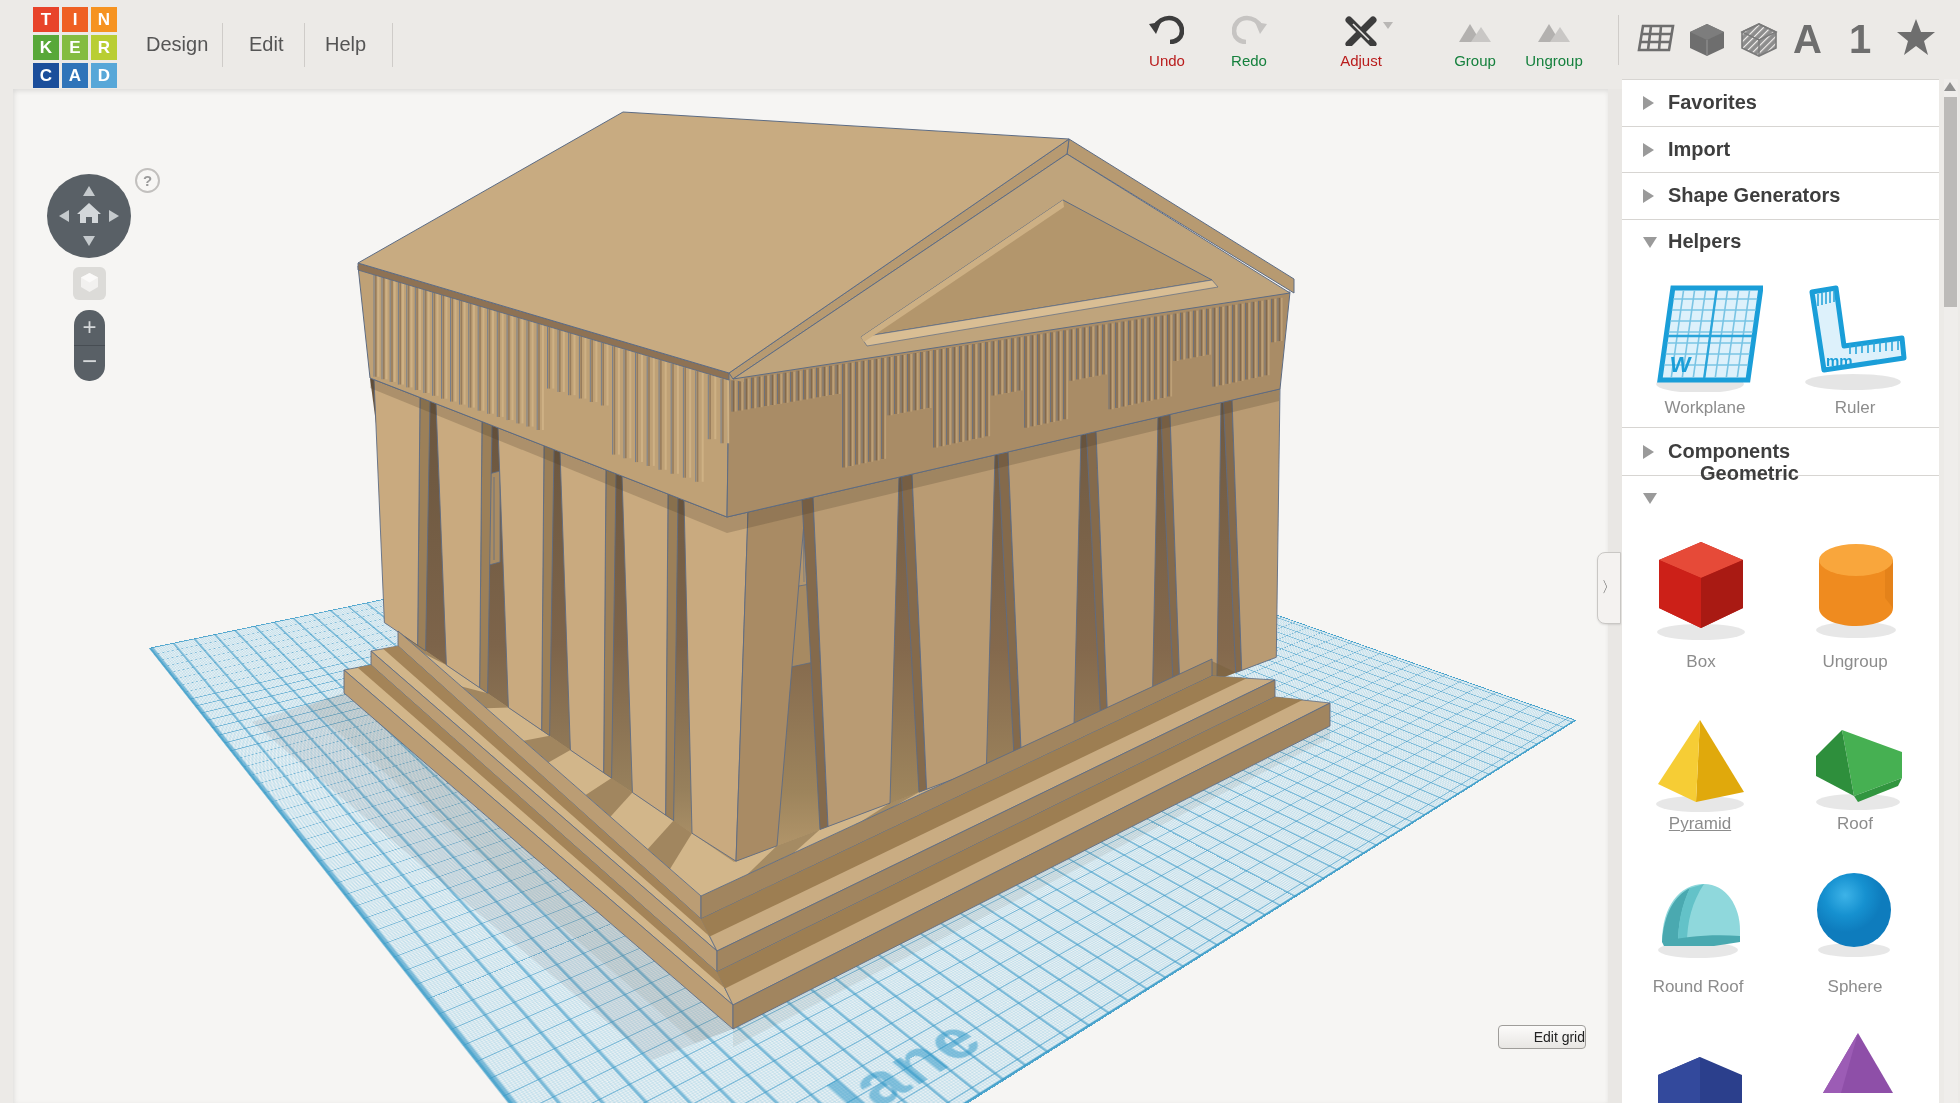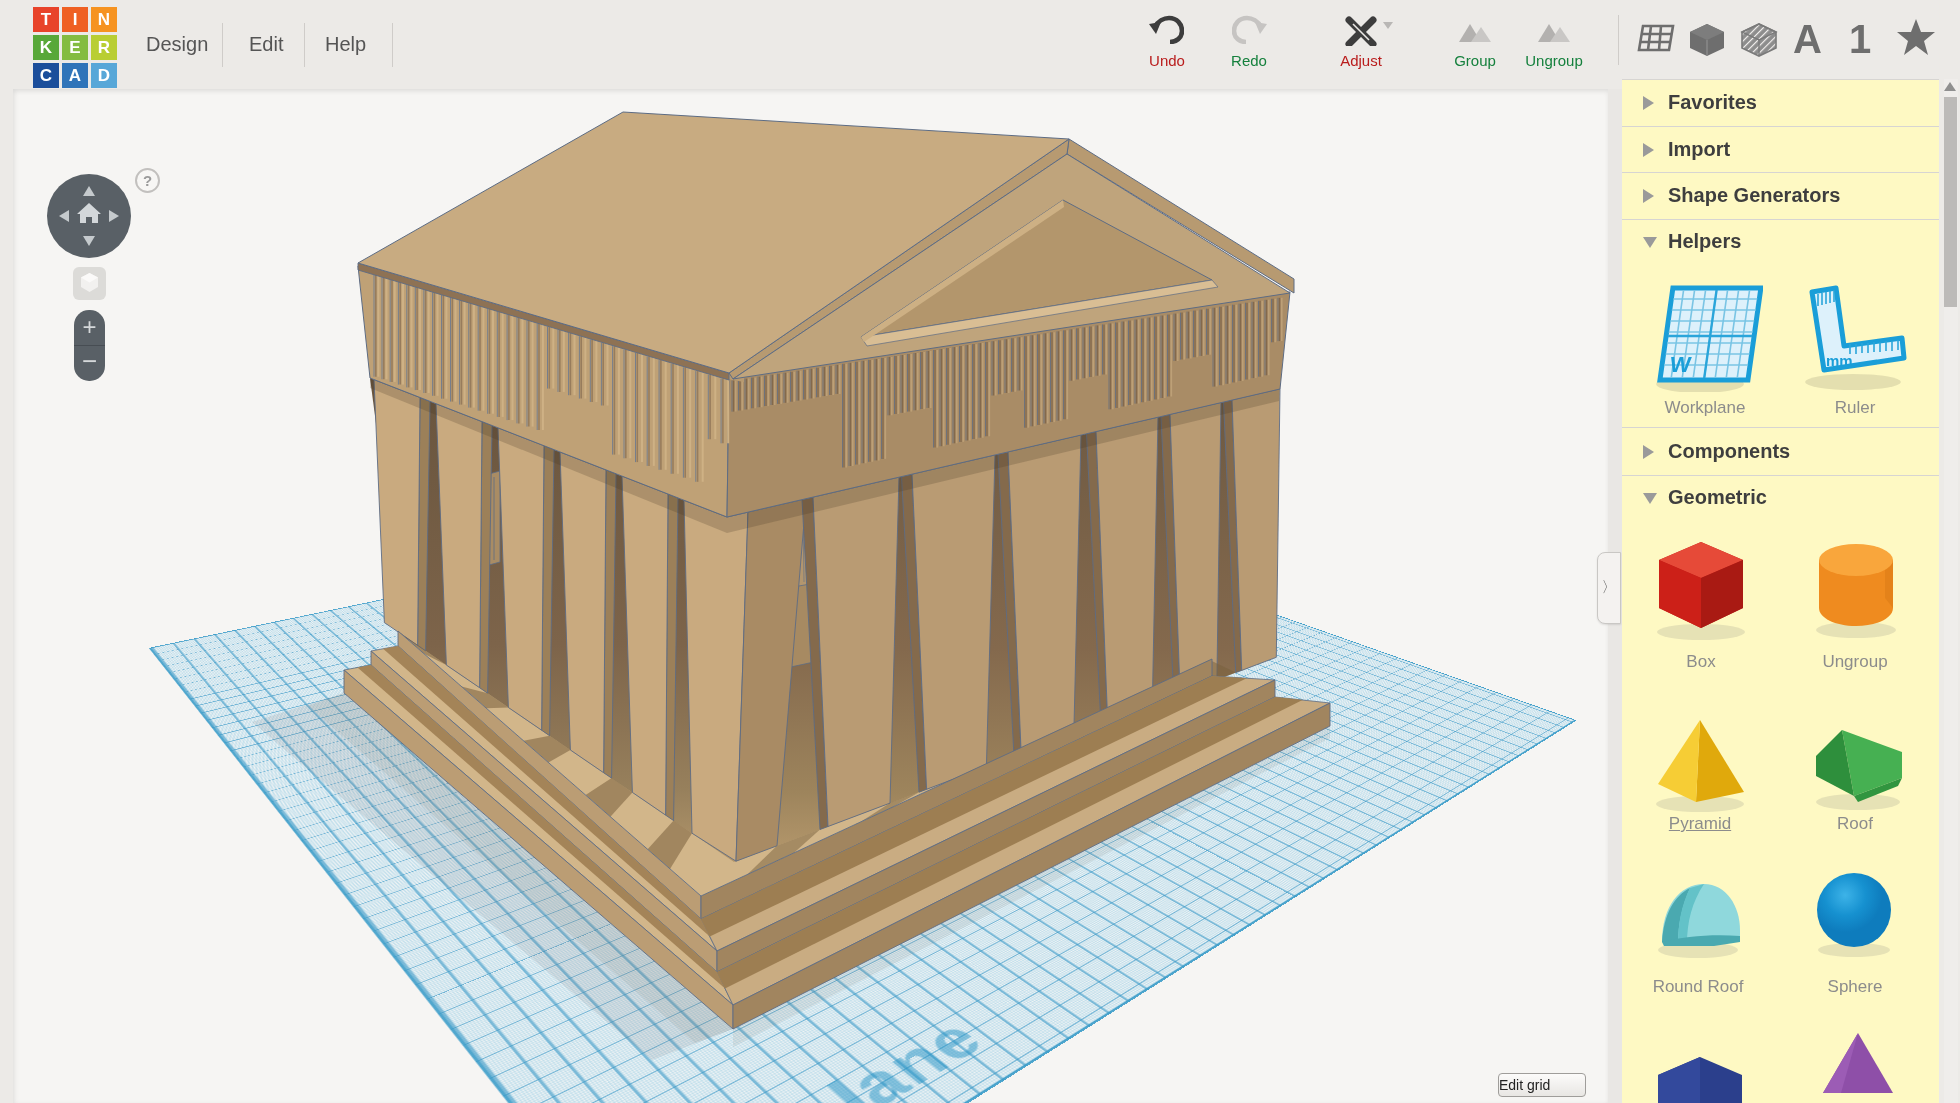--- a/index.html
+++ b/index.html
@@ -1,18 +1,18 @@
 <!DOCTYPE html>
 <html><head><meta charset="utf-8"><style>
 html,body{margin:0;padding:0;width:1960px;height:1103px;overflow:hidden;
  font-family:"Liberation Sans",sans-serif;background:#eceae7;}
 #topbar{position:absolute;left:0;top:0;width:1960px;height:89px;background:#eceae7;}
 #canvas{position:absolute;left:13px;top:89px;width:1595px;height:1014px;background:#f6f5f3;
  box-shadow:inset 0 3px 4px rgba(0,0,0,0.07), inset 3px 0 4px rgba(0,0,0,0.04);overflow:hidden;}
-#panel{position:absolute;left:1622px;top:79px;width:317px;height:1024px;background:#fef9c3;}
+#panel{position:absolute;left:1622px;top:79px;width:317px;height:1024px;background:#ffffff;}
 #gap{position:absolute;left:1608px;top:89px;width:14px;height:1014px;background:#e9e7e4;}
 #hdrright{position:absolute;left:1608px;top:0;width:352px;height:79px;background:#eceae7;}
 #scroll{position:absolute;left:1944px;top:79px;width:14px;height:1024px;background:#efedeb;}
 #scrollthumb{position:absolute;left:1944px;top:97px;width:13px;height:210px;background:#bcbab8;}
 .pdiv{position:absolute;left:0;width:317px;height:1px;background:#d7d5d2;}
 .prow{position:absolute;left:46px;font-size:20px;font-weight:bold;color:#3e3e3e;}
 .parrow{position:absolute;left:21px;width:0;height:0;}
 .arr-r{border-left:11px solid #9a9a9a;border-top:7px solid transparent;border-bottom:7px solid transparent;}
 .arr-d{border-top:11px solid #9a9a9a;border-left:7px solid transparent;border-right:7px solid transparent;}
 .ilabel{position:absolute;font-size:17px;color:#8c8c8c;text-align:center;width:120px;}
@@ -30,23 +30,23 @@
   repeating-linear-gradient(90deg, rgba(100,180,215,0.20) 0px, rgba(100,180,215,0.20) 0.8px, transparent 0.8px, transparent 2px);
  border:2px solid rgba(58,155,200,0.85);}
 #wptext{position:absolute;left:990px;top:1080px;transform:rotate(-90deg);transform-origin:0 0;
  font-size:51px;font-weight:bold;color:rgba(38,148,198,0.5);letter-spacing:1px;white-space:nowrap;}
 #title{position:absolute;left:29px;top:25px;font-size:30px;color:#35a3b4;}
 #npad{position:absolute;left:33px;top:84px;width:86px;height:86px;}
 #rotbtn{position:absolute;left:60px;top:178px;width:33px;height:33px;border-radius:6px;background:#dcdbd8;}
 #zoompill{position:absolute;left:61px;top:221px;width:31px;height:71px;border-radius:15px;background:#596066;}
 #helpq{position:absolute;left:122px;top:79px;width:21px;height:21px;border-radius:50%;
  border:2px solid #c2c0be;color:#9a9a9a;font-size:15px;font-weight:bold;text-align:center;line-height:21px;background:#f7f6f4;}
-#editgrid{position:absolute;left:1485px;top:984px;width:86px;height:22px;border:1px solid #9f9d9a;
+#editgrid{position:absolute;left:1485px;top:936px;width:86px;height:22px;border:1px solid #9f9d9a;
  border-radius:4px;background:linear-gradient(#fcfbfa,#e8e6e3);font-size:14px;color:#222;
- text-align:left;line-height:22px;}
+ text-align:right;line-height:22px;}
 #tab{position:absolute;left:1597px;top:552px;width:22px;height:70px;background:#f4f2f0;
  border:1px solid #c9c7c4;border-radius:8px 0 0 8px;color:#666;
  font-size:15px;text-align:center;line-height:68px;box-shadow:0 1px 2px rgba(0,0,0,0.10);}
 .hicon{position:absolute;top:14px;}
 .logoT{position:absolute;width:26px;height:25px;color:#fff;font-weight:bold;font-size:17px;
  text-align:center;line-height:25px;}
 </style></head><body>
 <div id="topbar"></div>
 <div id="hdrright"></div>
 
@@ -614,21 +614,21 @@
 <div class="pdiv" style="top:93px;"></div>
 <div class="prow" style="top:105px;">Shape Generators</div>
 <div class="parrow arr-r" style="top:110px;"></div>
 <div class="pdiv" style="top:140px;"></div>
 <div class="prow" style="top:151px;">Helpers</div>
 <div class="parrow arr-d" style="top:158px;"></div>
 <div class="pdiv" style="top:348px;"></div>
 <div class="prow" style="top:361px;">Components</div>
 <div class="parrow arr-r" style="top:366px;"></div>
 <div class="pdiv" style="top:396px;"></div>
-<div class="prow" style="top:407px;">Geometric</div>
+<div class="prow" style="top:383px;margin-left:32px;">Geometric</div>
 <div class="parrow arr-d" style="top:414px;"></div>
 <svg style="position:absolute;left:26px;top:201px;" width="115" height="112" viewBox="0 0 115 112">
       <ellipse cx="52" cy="104" rx="44" ry="9" fill="rgba(0,0,0,0.10)"></ellipse>
       <g transform="skewX(-8)">
         <rect x="26" y="8" width="88" height="92" fill="#ddf1fb" stroke="#1a9ed8" stroke-width="5"></rect>
         <g stroke="#79c4e4" stroke-width="1.6">
           <line x1="37" y1="10" x2="37" y2="98"></line>
           <line x1="48" y1="10" x2="48" y2="98"></line>
           <line x1="59" y1="10" x2="59" y2="98"></line>
           <line x1="70" y1="10" x2="70" y2="98"></line>

